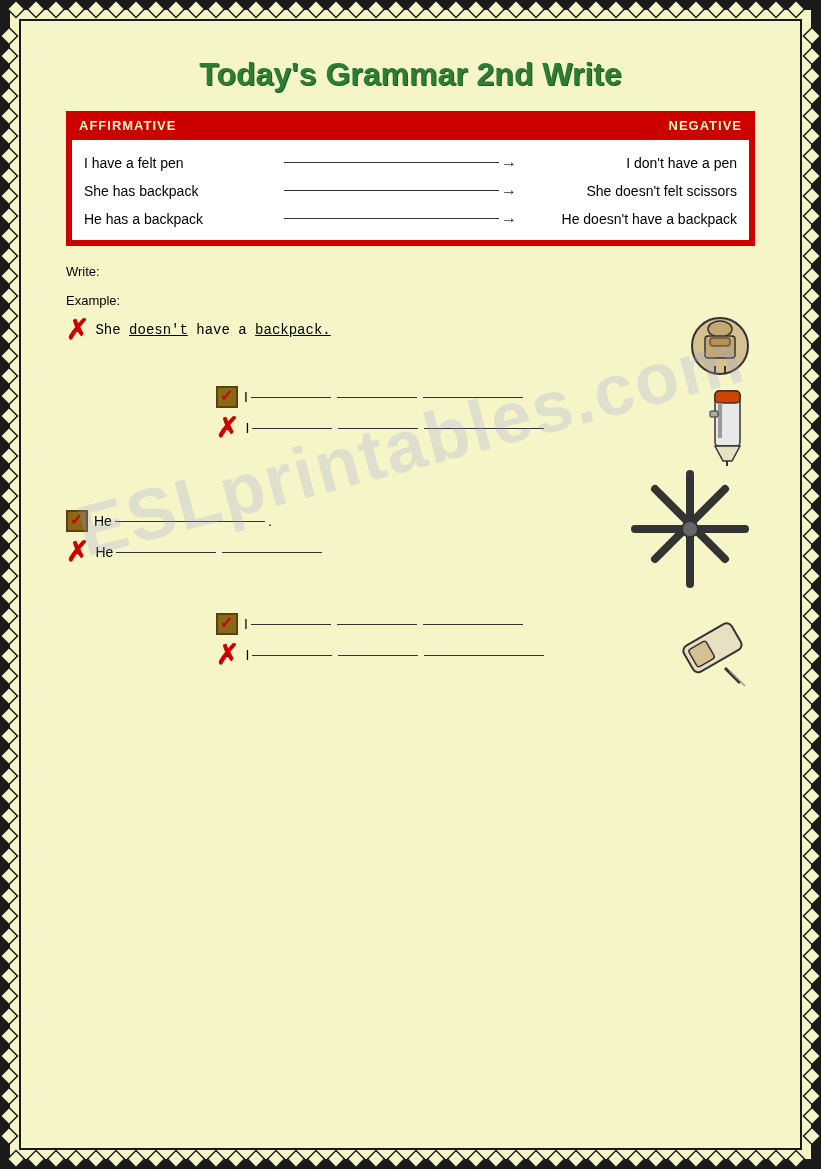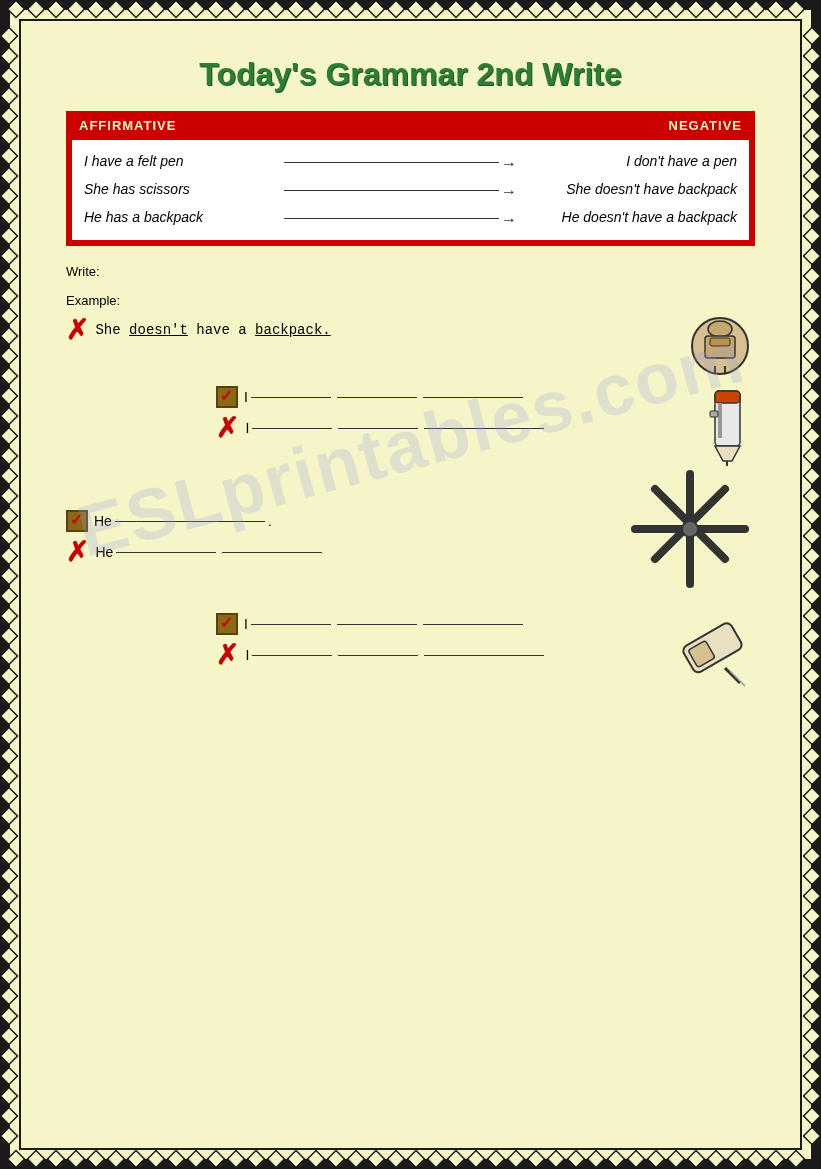--- a/index.html
+++ b/index.html
@@ -46,24 +46,23 @@
       padding: 4px 10px;
       letter-spacing: 1px;
     }
     .gram-body {
       border: 3px solid #cc0000;
       background: white;
       padding: 8px 12px;
     }
     .gram-row {
       display: flex;
-      align-items: flex-start;
+      align-items: flex-end;
       padding: 5px 0;
       font-size: 14px;
-      font-style: italic;
     }
     .gram-aff {
       width: 200px;
       flex-shrink: 0;
     }
     .gram-arrow-line {
       flex: 1;
       display: flex;
       align-items: center;
     }
@@ -425,26 +424,26 @@
         <div class="gram-row">
           <div class="gram-aff">I have a felt pen</div>
           <div class="gram-arrow-line">
             <div class="gram-line"></div>
             <div class="gram-arrow">→</div>
           </div>
           <div class="gram-neg">I don't have a pen</div>
         </div>
 
         <div class="gram-row">
-          <div class="gram-aff">She has scissors</div>
+          <div class="gram-aff">She has backpack</div>
           <div class="gram-arrow-line">
             <div class="gram-line"></div>
             <div class="gram-arrow">→</div>
           </div>
-          <div class="gram-neg">She doesn't have backpack</div>
+          <div class="gram-neg">She doesn't felt scissors</div>
         </div>
 
         <div class="gram-row">
           <div class="gram-aff">He has a backpack</div>
           <div class="gram-arrow-line">
             <div class="gram-line"></div>
             <div class="gram-arrow">→</div>
           </div>
           <div class="gram-neg">He doesn't have a backpack</div>
         </div>

